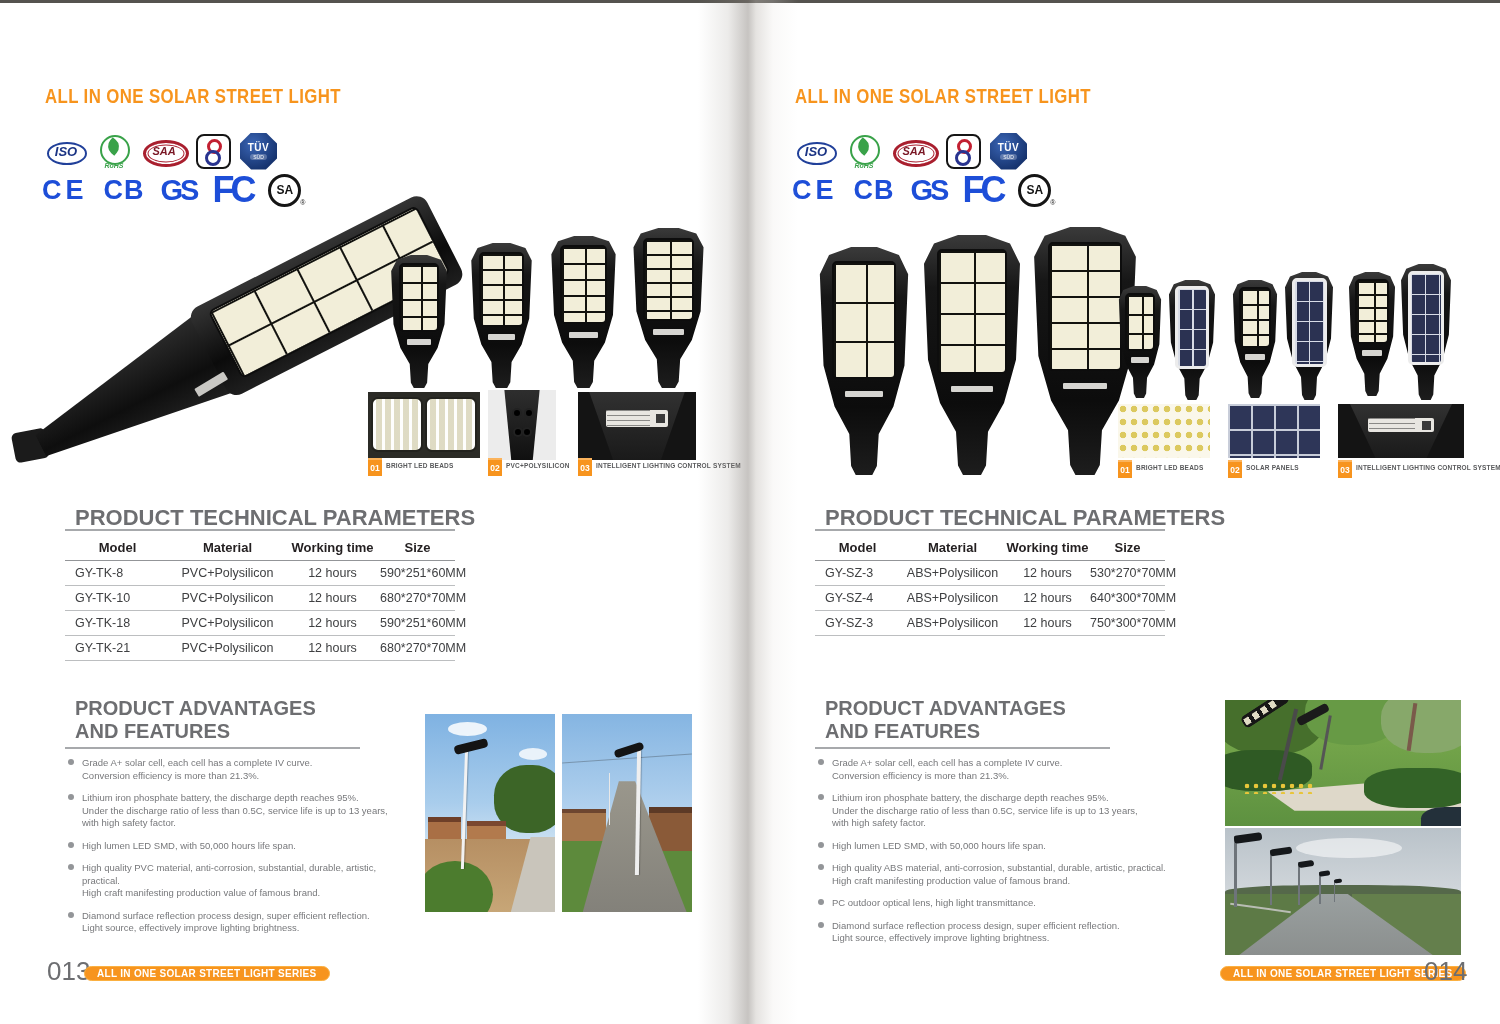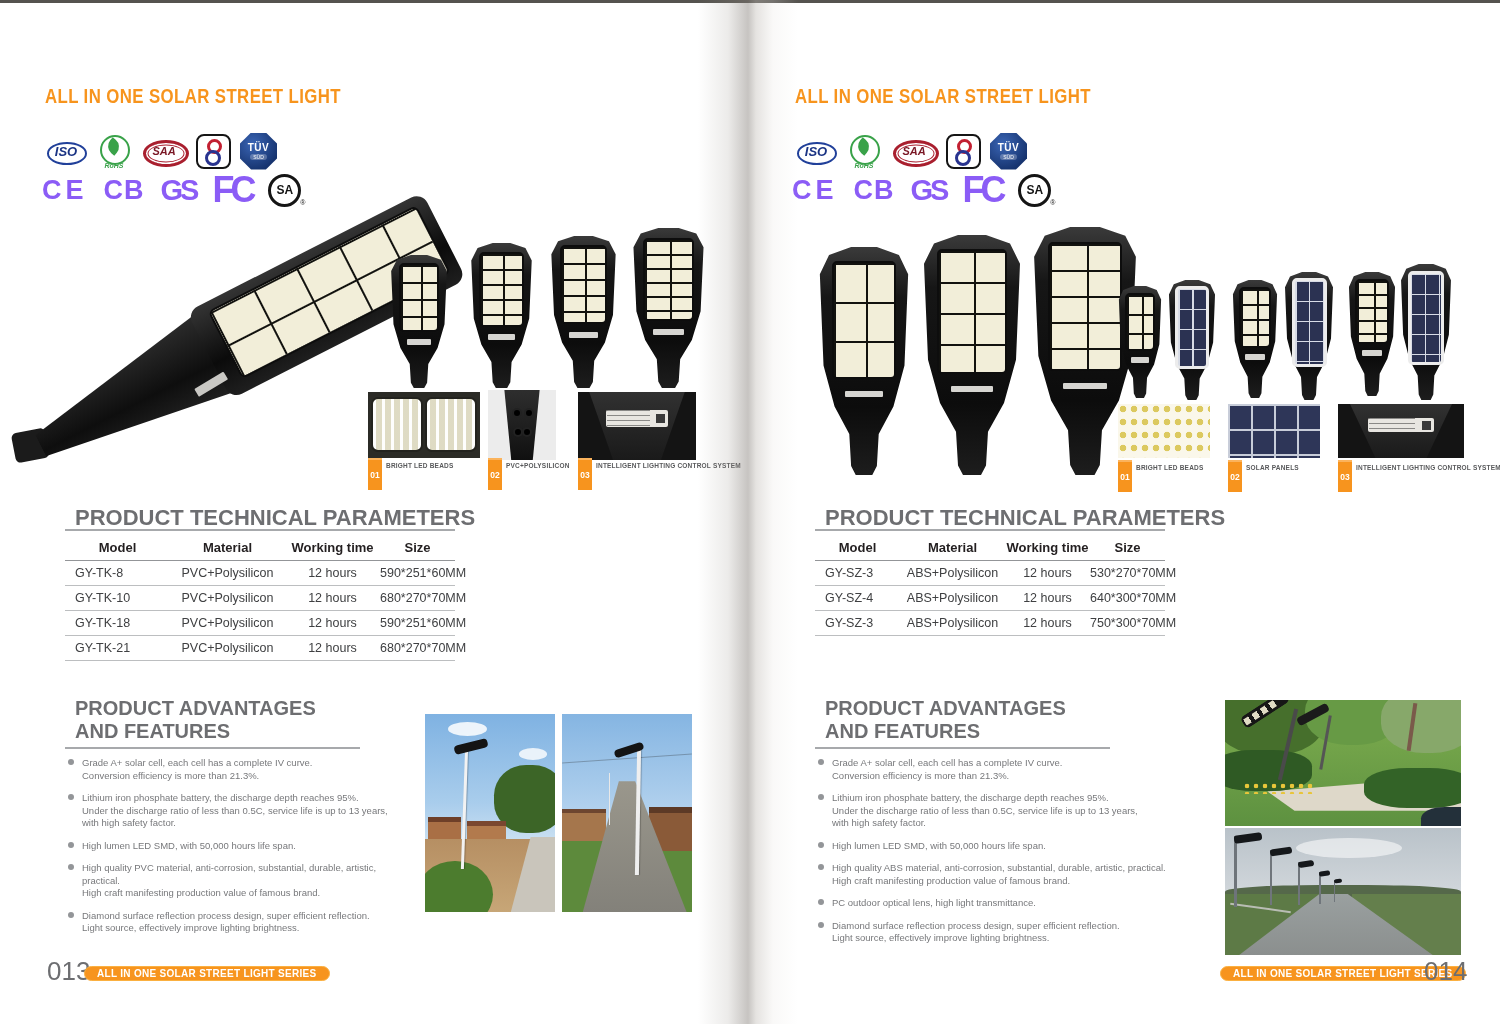--- a/index.html
+++ b/index.html
@@ -45,21 +45,21 @@
   .saa-txt{position:absolute;left:0;width:46px;top:11px;text-align:center;font-weight:700;
            font-style:italic;font-size:11px;color:#7a1624}
   .smark{position:relative;width:31px;height:31px;border:2.5px solid #151515;border-radius:8px}
   .s-top{position:absolute;left:9px;top:3px;width:9px;height:9px;border:3.2px solid #c22032;border-radius:50%}
   .s-bot{position:absolute;left:7px;top:14px;width:10px;height:10px;border:3.2px solid #28338f;border-radius:50%}
   .tuv{position:relative;width:37px;height:37px;background:radial-gradient(circle at 35% 30%,#3a65b5,#16336e 75%);
        clip-path:polygon(30% 0,70% 0,100% 30%,100% 70%,70% 100%,30% 100%,0 70%,0 30%);
        display:flex;flex-direction:column;align-items:center;justify-content:center;color:#fff}
   .tuv-main{font-size:10px;font-weight:700;letter-spacing:.5px}
   .tuv-sub{font-size:5px;margin-top:1px;background:rgba(255,255,255,.25);padding:0 3px;border-radius:4px}
-  .glyph{font-weight:700;color:#8b5cf6;white-space:nowrap}
+  .glyph{font-weight:700;color:#1d4ed8;white-space:nowrap}
   .ce{font-size:27px;letter-spacing:4px}
   .cb{font-size:27px;letter-spacing:1px}
   .gs{font-size:29px;letter-spacing:-3px;font-weight:800}
   .fcc{font-size:36px;letter-spacing:-4px;font-weight:800}
   .csa{width:27px;height:27px;border:3px solid #151515;border-radius:50%;display:flex;
        align-items:center;justify-content:center;font-size:12px;font-weight:800;color:#151515;position:relative}
   .csa-r{position:absolute;right:-7px;bottom:-2px;font-size:7px;font-weight:400}
 
   
   .lamp{position:absolute}
@@ -101,21 +101,21 @@
   .ctrlsticker{position:absolute;left:24%;top:26%;width:52%;height:26%;background:#e8e6e1;border-radius:2px;
             background-image:repeating-linear-gradient(180deg,rgba(60,60,60,.55) 0 1px,rgba(0,0,0,0) 1px 5px);
             background-size:70% 100%;background-repeat:no-repeat;background-position:4% 50%}
   .ctrlqr{position:absolute;right:26%;top:32%;width:9px;height:9px;background:#3a3a3a}
   .ledgrid{position:absolute;inset:0;background-color:#faf7ea;
            background-image:radial-gradient(circle at 5px 5px,#dcc95f 3px,rgba(0,0,0,0) 3.6px);background-size:11px 13px}
   .solarface{position:absolute;inset:0;background-color:#2e3658;
            background-image:repeating-linear-gradient(180deg,#c8cdd9 0 2px,rgba(0,0,0,0) 2px 25px),
                             repeating-linear-gradient(90deg,#c8cdd9 0 2px,rgba(0,0,0,0) 2px 23px)}
   .thumbtag{position:absolute;display:flex;align-items:flex-start;gap:4px}
-  .tagnum{width:14px;height:32px;background:#f7941e;color:#fff;font-size:8.5px;font-weight:700;
+  .tagnum{width:14px;height:18px;background:#f7941e;color:#fff;font-size:8.5px;font-weight:700;
           display:flex;align-items:center;justify-content:center;border-top:2px solid #fbb35c;box-sizing:border-box}
   .taglabel{font-size:6.5px;font-weight:700;color:#58595b;letter-spacing:.2px;margin-top:4px;white-space:nowrap}
 
   
   .tbl{position:absolute;left:65px;top:534px}
   .tbl-row{display:flex;align-items:center;height:24px;border-bottom:1px solid #bcbec0;font-size:12.5px;color:#3f4042}
   .tbl-head{font-weight:700;color:#231f20;font-size:13px;height:26px;border-bottom:1px solid #939598}
   .cell{box-sizing:border-box}
   .tblL{width:390px}
   .tblL .c0{width:105px;text-align:left;padding-left:10px}

